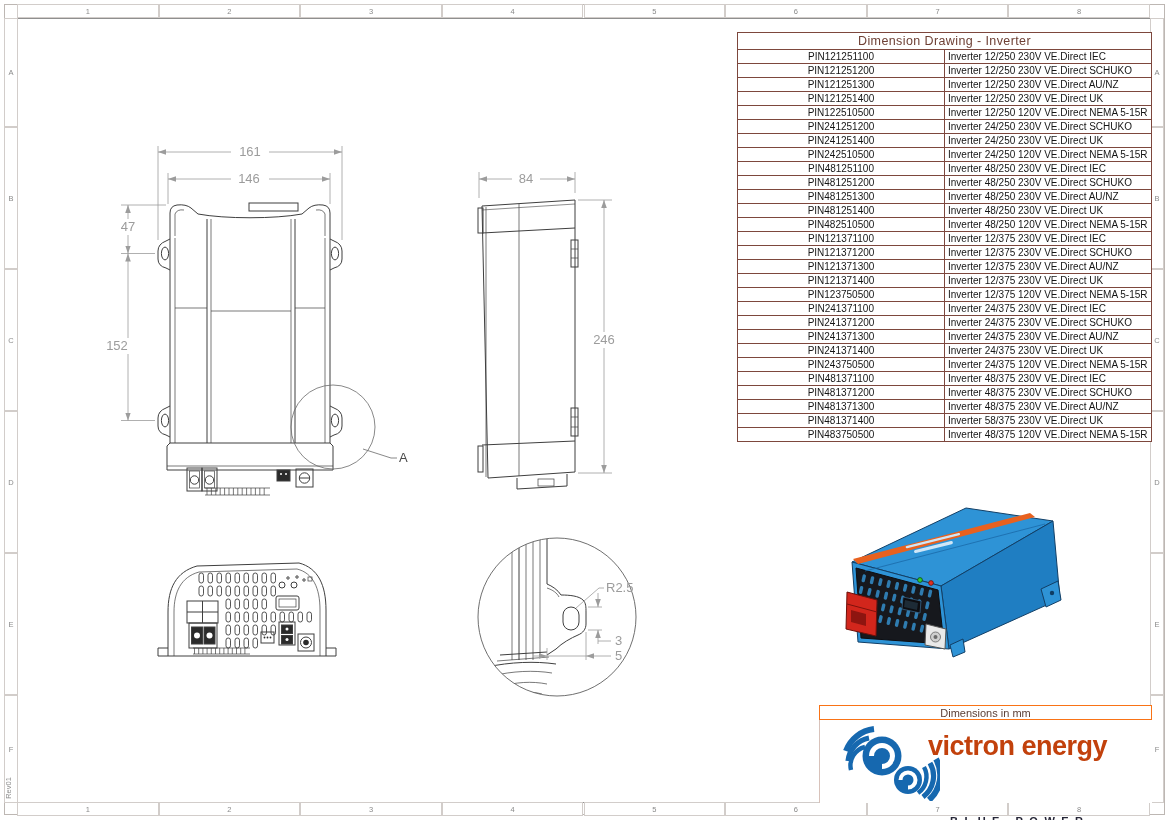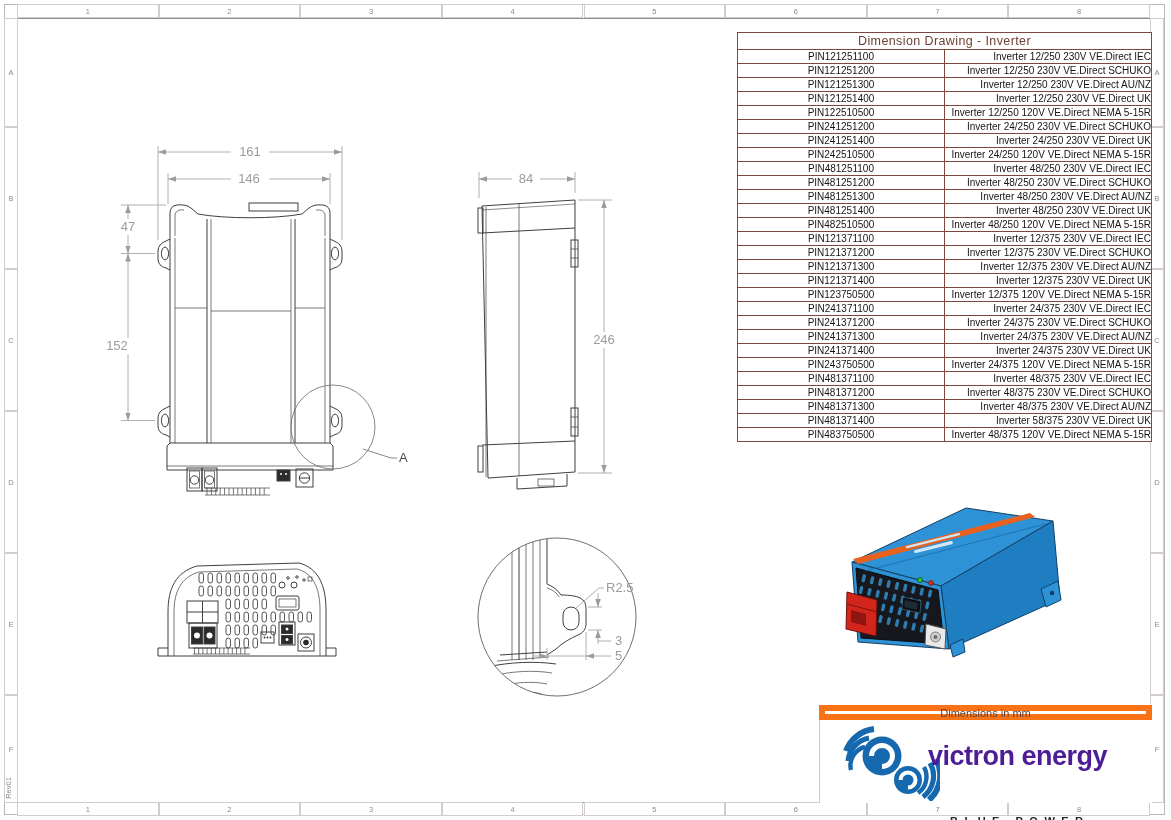--- a/index.html
+++ b/index.html
@@ -18,31 +18,31 @@
   
   .pin-table{position:absolute;left:737px;top:18px;width:415px;border-collapse:collapse;
              table-layout:fixed;background:#fff;z-index:3;margin-top:14px;}
   .pin-table th,.pin-table td{border:1px solid #7d473d;box-sizing:border-box;overflow:hidden;
              white-space:nowrap;}
   .pin-table th{height:14px;font-size:12.5px;font-weight:normal;color:#6e4035;
              letter-spacing:.4px;}
   .pin-table td{height:13.53px;line-height:13px;font-size:10px;font-weight:normal;color:#151515;
              padding:0;}
   .pin-table td.pin{width:125px;text-align:center;}
-  .pin-table td.desc{width:290px;text-align:right;padding-left:3px;}
+  .pin-table td.desc{width:290px;text-align:left;padding-left:3px;}
   
   .units-box{position:absolute;left:819px;top:705px;width:333px;height:15px;
-             border:6px solid #f97316;box-sizing:border-box;background:#fff;
+             border:1px solid #f97316;box-sizing:border-box;background:#fff;
              display:flex;align-items:center;justify-content:center;
              font-size:11px;color:#5d4037;z-index:3;}
   .logo-block{position:absolute;left:819px;top:720px;width:333px;height:83px;
               border-left:1px solid #d8c2ba;box-sizing:border-box;z-index:3;background:#fff;}
   .logo-swirl{position:absolute;left:16px;top:5px;}
-  .brand-name{position:absolute;left:108px;top:21px;width:222px;
-              font-size:27px;font-weight:bold;letter-spacing:-.5px;color:#4c1d95;}
+  .brand-name{position:absolute;left:108px;top:11px;width:222px;
+              font-size:27px;font-weight:bold;letter-spacing:-.5px;color:#c2410c;}
   .brand-tagline{position:absolute;left:130px;top:47px;width:200px;
               font-size:11px;letter-spacing:6.5px;color:#262637;font-weight:bold;margin-top:48px;}
   svg text{font-family:"Liberation Sans",sans-serif;}
   .dimtxt{fill:#9c9c9c;font-size:13px;}
   .callout{fill:#4a4a4a;font-size:13px;}
 </style>
 </head>
 <body>
 
 <div class="sheet">

